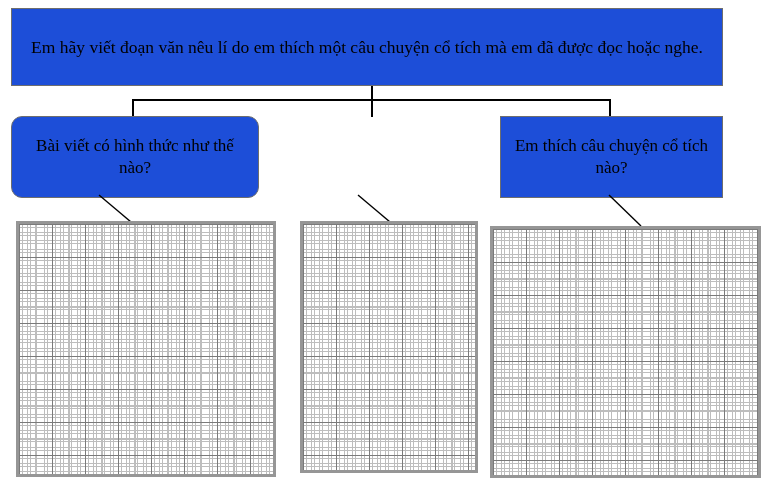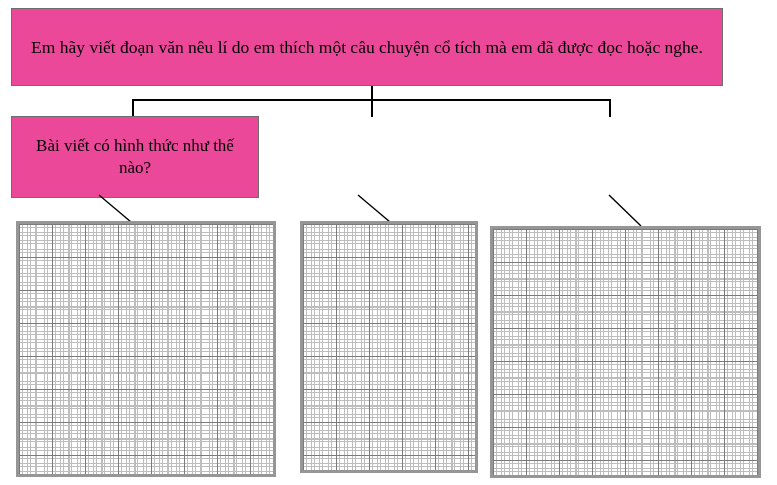--- a/index.html
+++ b/index.html
@@ -15,21 +15,21 @@
     overflow: hidden;
     font-family: "Liberation Serif", "DejaVu Serif", serif;
     color: #000000;
   }
 
   
   .box {
     position: absolute;
     box-sizing: border-box;
     border: 1px solid #6e6e6e;
-    background: #ec4899;
+    background: #1d4ed8;
     display: flex;
     align-items: center;
     justify-content: center;
     text-align: center;
     line-height: 1.28;
   }
   .box-text {
     display: block;
     padding: 0 8px;
   }
@@ -42,20 +42,21 @@
     font-size: 17.5px;
   }
   #prompt-box .box-text { padding: 0 18px; }
 
   #q1-box {
     left: 11px;
     top: 116px;
     width: 248px;
     height: 82px;
     font-size: 17px;
+    border-radius: 11px;
   }
   #q2-box {
     left: 290px;
     top: 116px;
     width: 181px;
     height: 82px;
     font-size: 17px;
   }
   #q3-box {
     left: 500px;
@@ -137,20 +138,23 @@
   <div class="conn conn-h" id="conn-bus"></div>
   <div class="conn conn-v" id="conn-drop-1"></div>
   <div class="conn conn-v" id="conn-drop-2"></div>
   <div class="conn conn-v" id="conn-drop-3"></div>
 
   <div class="box" id="q1-box">
     <span class="box-text">Bài viết có hình thức như thế nào?</span>
   </div>
 
 
+  <div class="box" id="q3-box">
+    <span class="box-text">Em thích câu chuyện cổ tích nào?</span>
+  </div>
 
   <svg class="leader" style="left:98px; top:194px;" width="40" height="32">
     <line x1="1" y1="1" x2="33" y2="28"></line>
   </svg>
 
   <svg class="leader" style="left:357px; top:194px;" width="40" height="32">
     <line x1="1" y1="1" x2="33" y2="28"></line>
   </svg>
 
   <svg class="leader" style="left:608px; top:194px;" width="40" height="36">

